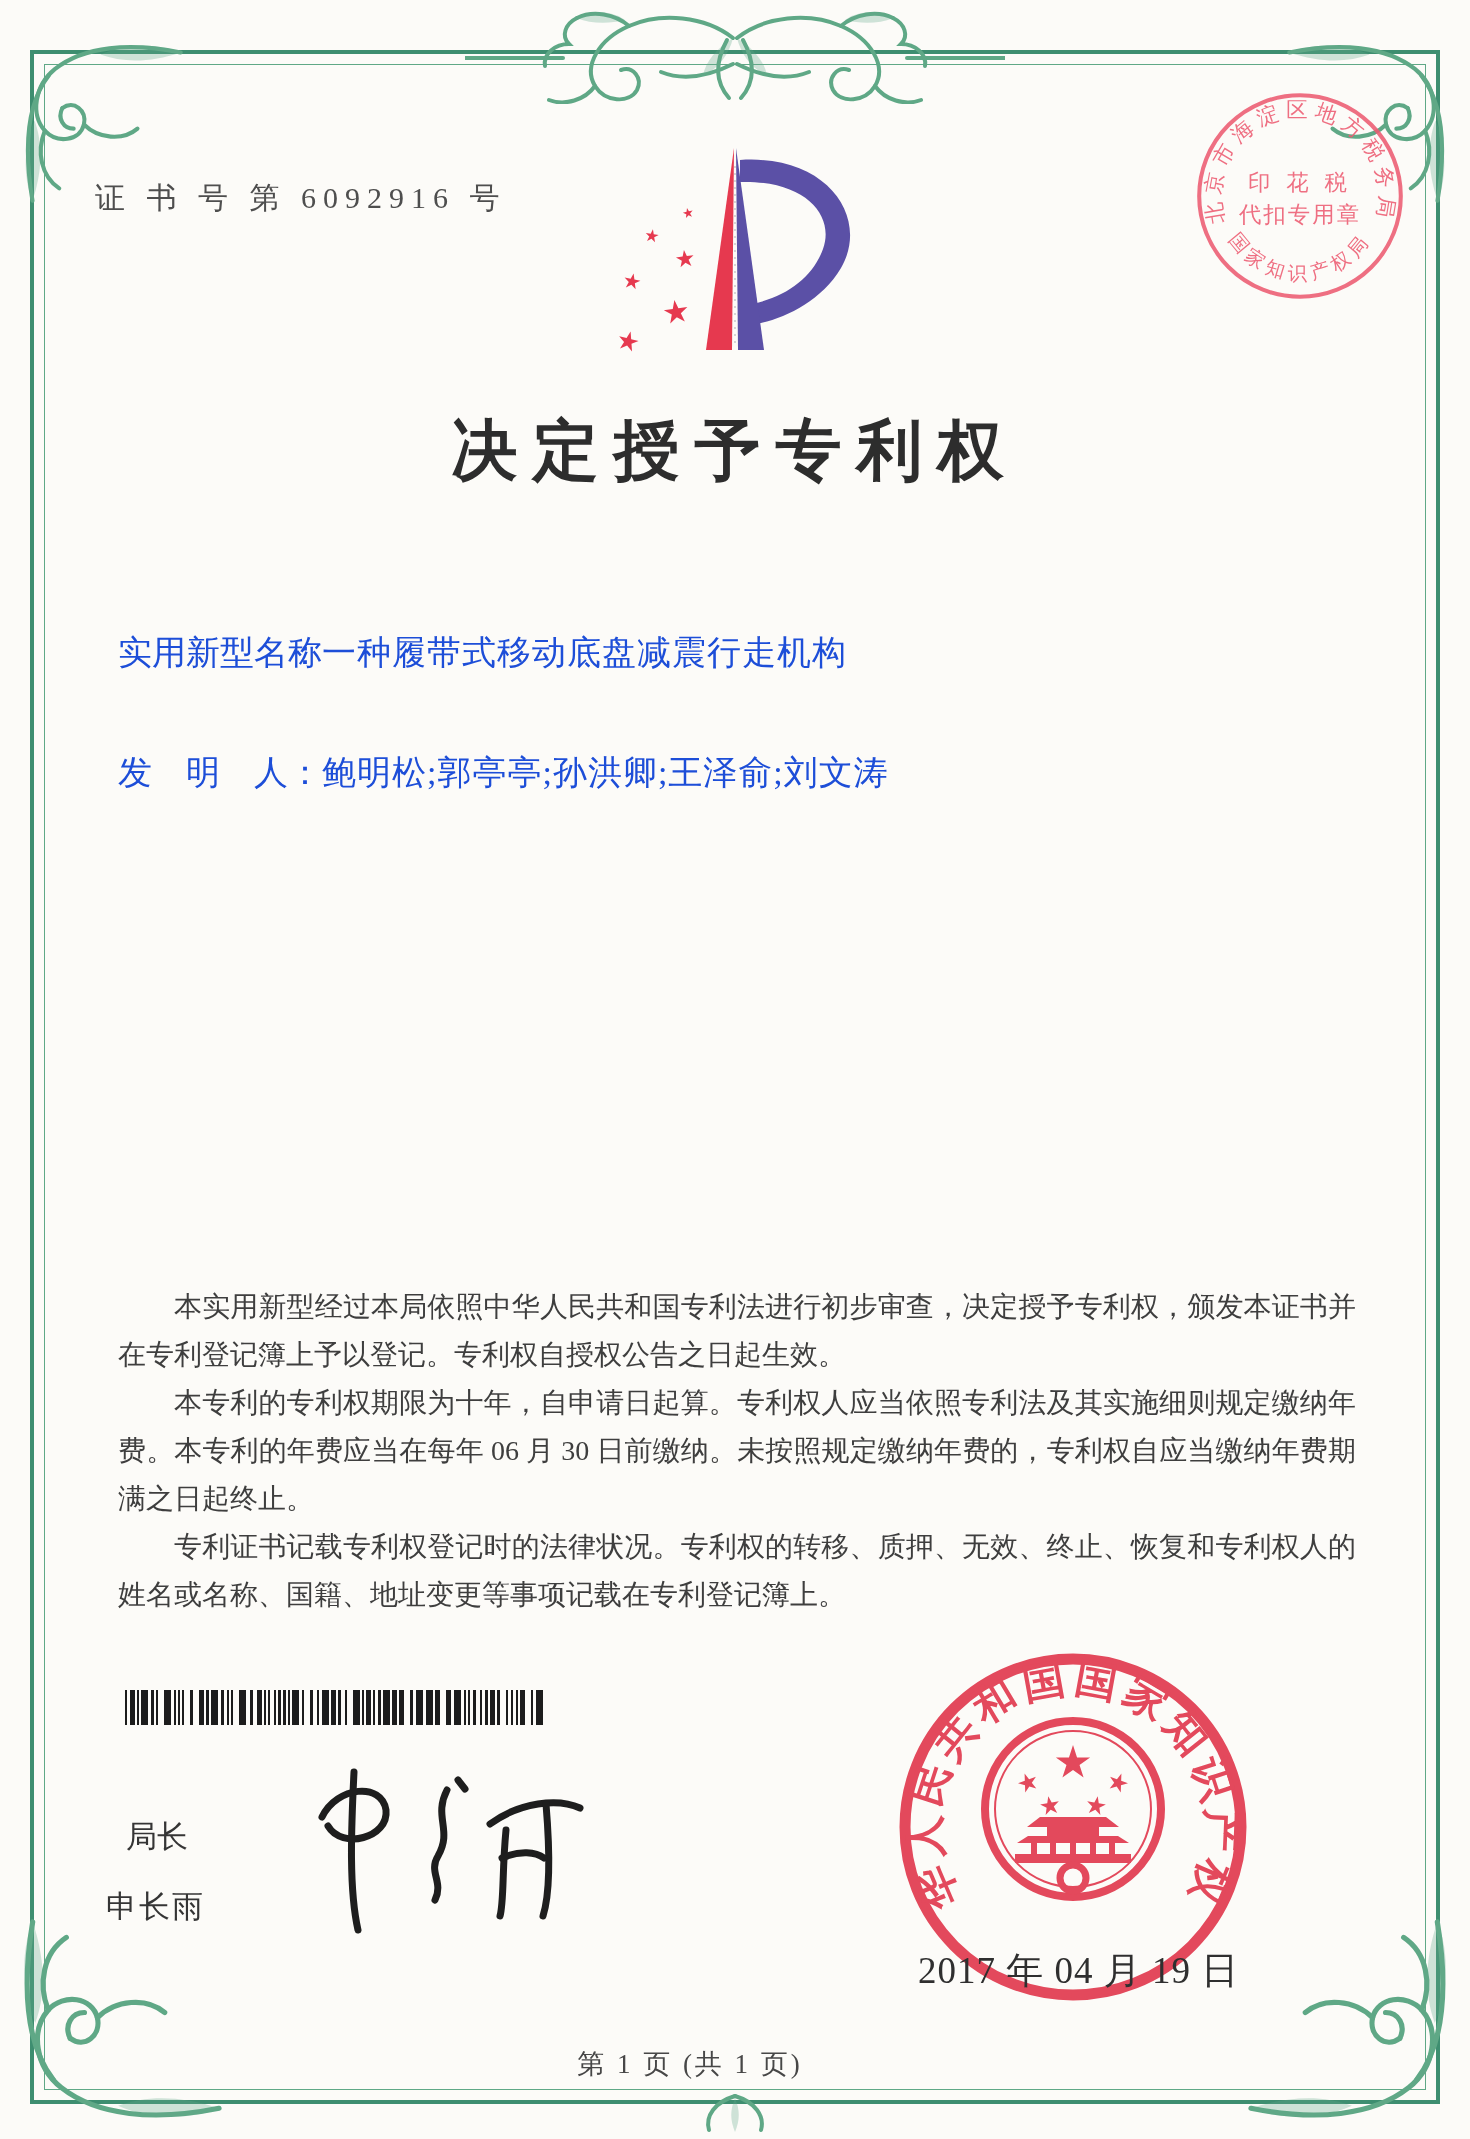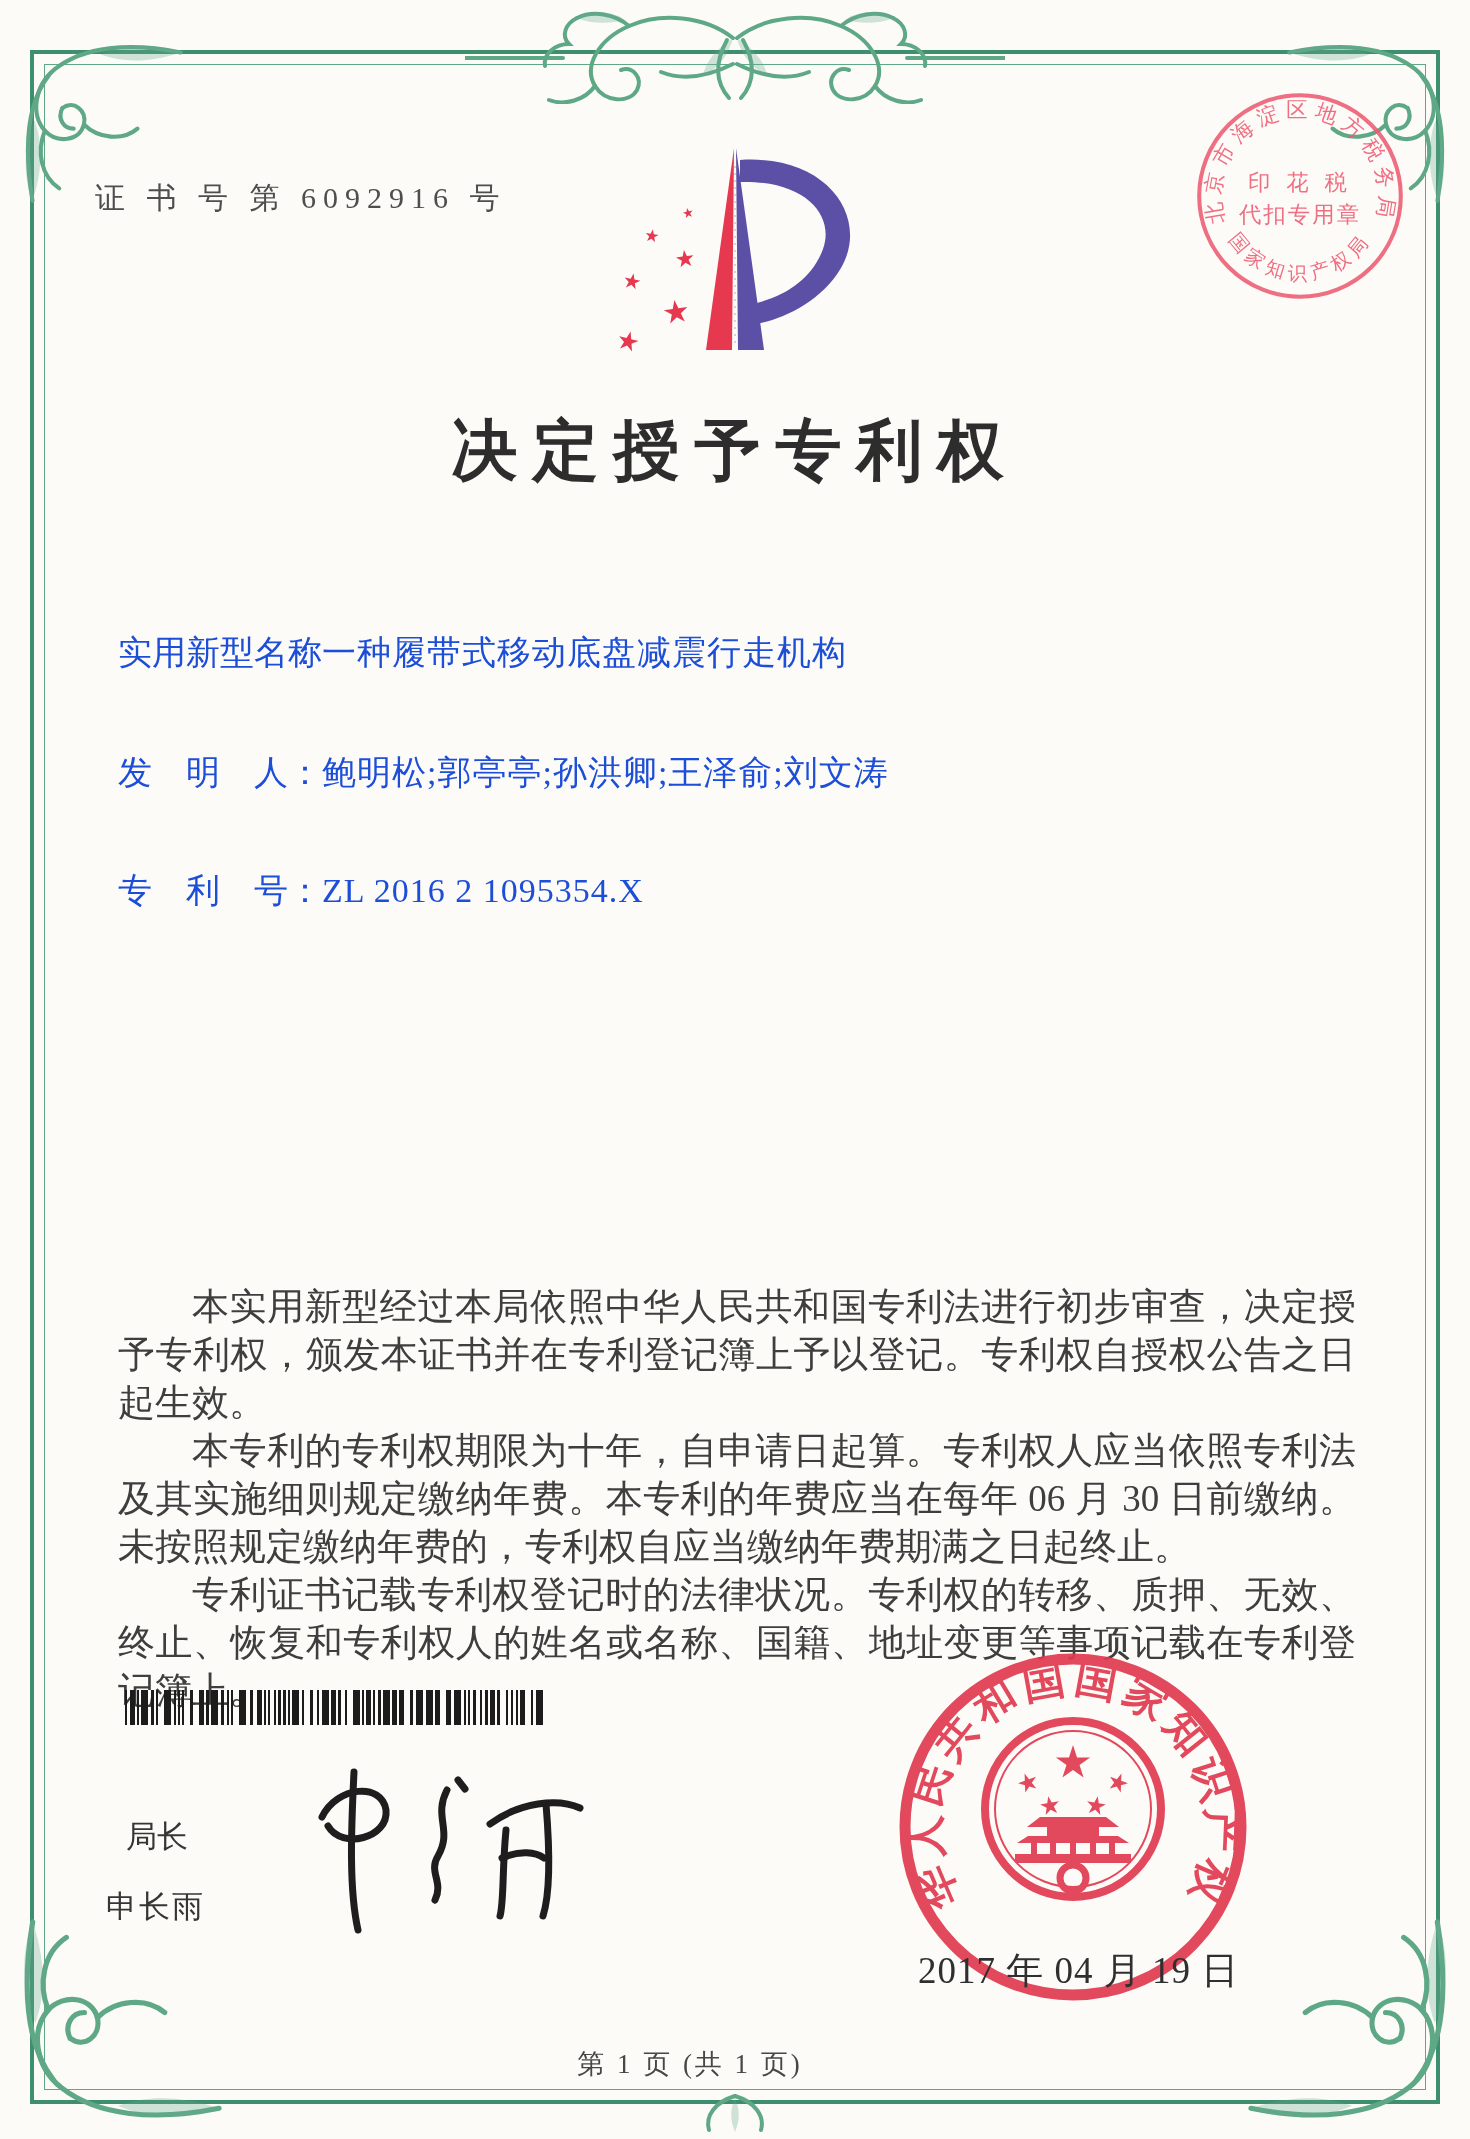--- a/index.html
+++ b/index.html
@@ -25,21 +25,21 @@
   .logo svg{position:absolute;left:0;top:0;}
   .logo-star{position:absolute;transform-origin:center;color:var(--logo-red,#e6394f);line-height:1;}
   
   .tax-stamp{position:absolute;left:1188px;top:84px;width:224px;height:224px;opacity:.88;}
   .tax-stamp text{fill:var(--stamp-pink,#ed5c72);font-family:"Liberation Serif","DejaVu Serif",serif;}
   
   .field{position:absolute;left:118px;font-size:34px;white-space:nowrap;color:#1d4ed8;}
   .flabel{display:inline-block;width:170px;text-align:justify;text-align-last:justify;}
   .fvalue{letter-spacing:1px;}
   
-  .body-text{position:absolute;left:118px;top:1283px;width:1238px;font-size:37px;
+  .body-text{position:absolute;left:118px;top:1283px;width:1238px;font-size:28px;
     line-height:48px;text-align:justify;color:#3e3e3e;}
   .body-text p{margin:0;text-indent:2em;}
   
   .barcode{position:absolute;left:125px;top:1690px;width:418px;height:35px;font-size:0;white-space:nowrap;overflow:hidden;}
   .barcode i{display:inline-block;height:100%;background:#1c1c1c;}
   
   .issuer-title{position:absolute;left:126px;top:1816px;font-size:31px;color:#353535;}
   .issuer-name{position:absolute;left:106px;top:1886px;font-size:31px;color:#353535;letter-spacing:2px;}
   .signature{position:absolute;left:292px;top:1762px;width:310px;height:205px;}
   
@@ -183,23 +183,20 @@
     <text x="110" y="136" text-anchor="middle" font-size="22" letter-spacing="2">代扣专用章</text>
   </svg>
 
   <div class="title">决定授予专利权</div>
 
   <div class="field" style="top:630px;">
     <span class="flabel">实用新型名称</span><span>：</span><span class="fvalue">一种履带式移动底盘减震行走机构</span>
   </div>
   <div class="field" style="top:750px;">
     <span class="flabel">发明人</span><span>：</span><span class="fvalue">鲍明松;郭亭亭;孙洪卿;王泽俞;刘文涛</span>
-  </div>
-  <div class="field" style="top:868px;">
-    <span class="flabel">专利号</span><span>：</span><span class="fvalue">ZL 2016 2 1095354.X</span>
   </div>
 
   <div class="body-text">
     <p>本实用新型经过本局依照中华人民共和国专利法进行初步审查，决定授予专利权，颁发本证书并在专利登记簿上予以登记。专利权自授权公告之日起生效。</p>
     <p>本专利的专利权期限为十年，自申请日起算。专利权人应当依照专利法及其实施细则规定缴纳年费。本专利的年费应当在每年 06 月 30 日前缴纳。未按照规定缴纳年费的，专利权自应当缴纳年费期满之日起终止。</p>
     <p>专利证书记载专利权登记时的法律状况。专利权的转移、质押、无效、终止、恢复和专利权人的姓名或名称、国籍、地址变更等事项记载在专利登记簿上。</p>
   </div>
 
   <div class="barcode" id="barcode"><i style="width: 2px; margin-right: 3px;"></i><i style="width: 5px; margin-right: 2px;"></i><i style="width: 2px; margin-right: 2px;"></i><i style="width: 7px; margin-right: 3px;"></i><i style="width: 3px; margin-right: 2px;"></i><i style="width: 2px; margin-right: 6px;"></i><i style="width: 7px; margin-right: 3px;"></i><i style="width: 2px; margin-right: 2px;"></i><i style="width: 2px; margin-right: 2px;"></i><i style="width: 2px; margin-right: 6px;"></i><i style="width: 3px; margin-right: 6px;"></i><i style="width: 5px; margin-right: 2px;"></i><i style="width: 3px; margin-right: 2px;"></i><i style="width: 7px; margin-right: 3px;"></i><i style="width: 3px; margin-right: 3px;"></i><i style="width: 2px; margin-right: 2px;"></i><i style="width: 2px; margin-right: 6px;"></i><i style="width: 7px; margin-right: 4px;"></i><i style="width: 3px; margin-right: 4px;"></i><i style="width: 5px; margin-right: 2px;"></i><i style="width: 2px; margin-right: 2px;"></i><i style="width: 2px; margin-right: 4px;"></i><i style="width: 2px; margin-right: 2px;"></i><i style="width: 3px; margin-right: 2px;"></i><i style="width: 3px; margin-right: 2px;"></i><i style="width: 2px; margin-right: 2px;"></i><i style="width: 7px; margin-right: 3px;"></i><i style="width: 2px; margin-right: 6px;"></i><i style="width: 3px; margin-right: 4px;"></i><i style="width: 2px; margin-right: 3px;"></i><i style="width: 7px; margin-right: 2px;"></i><i style="width: 5px; margin-right: 2px;"></i><i style="width: 3px; margin-right: 4px;"></i><i style="width: 2px; margin-right: 6px;"></i><i style="width: 7px; margin-right: 2px;"></i><i style="width: 2px; margin-right: 2px;"></i><i style="width: 5px; margin-right: 2px;"></i><i style="width: 2px; margin-right: 3px;"></i><i style="width: 3px; margin-right: 2px;"></i><i style="width: 7px; margin-right: 2px;"></i><i style="width: 5px; margin-right: 2px;"></i><i style="width: 5px; margin-right: 6px;"></i><i style="width: 3px; margin-right: 3px;"></i><i style="width: 7px; margin-right: 3px;"></i><i style="width: 7px; margin-right: 2px;"></i><i style="width: 5px; margin-right: 6px;"></i><i style="width: 5px; margin-right: 3px;"></i><i style="width: 7px; margin-right: 3px;"></i><i style="width: 2px; margin-right: 2px;"></i><i style="width: 2px; margin-right: 3px;"></i><i style="width: 3px; margin-right: 4px;"></i><i style="width: 2px; margin-right: 3px;"></i><i style="width: 3px; margin-right: 2px;"></i><i style="width: 5px; margin-right: 2px;"></i><i style="width: 3px; margin-right: 6px;"></i><i style="width: 2px; margin-right: 3px;"></i><i style="width: 2px; margin-right: 3px;"></i><i style="width: 2px; margin-right: 2px;"></i><i style="width: 5px; margin-right: 6px;"></i><i style="width: 2px; margin-right: 3px;"></i><i style="width: 7px; margin-right: 3px;"></i></div>
 

